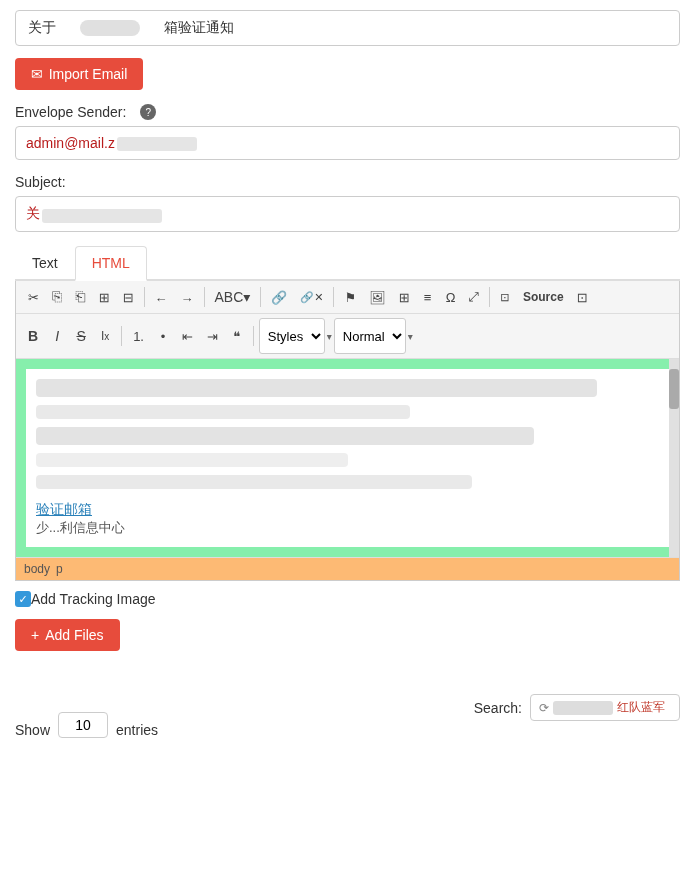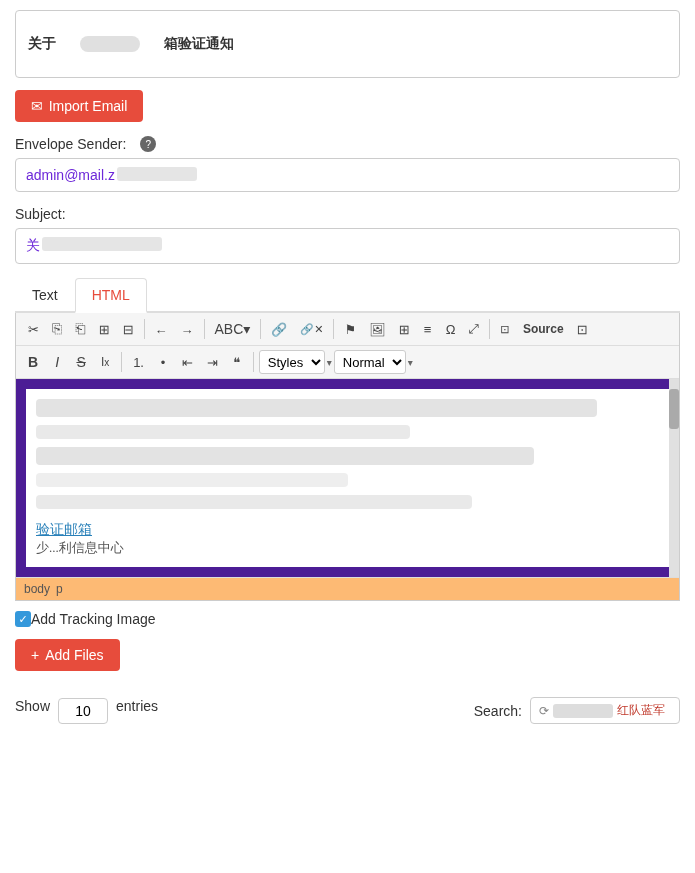--- a/index.html
+++ b/index.html
@@ -9,26 +9,25 @@
       background: #fff;
       color: #333;
       width: 695px;
       min-height: 873px;
       padding: 10px 15px;
     }
 
     .top-title-bar {
       border: 1px solid #ccc;
       border-radius: 4px;
-      padding: 24px 12px;
+      padding: 8px 12px;
       margin-bottom: 12px;
       display: flex;
       align-items: center;
       gap: 24px;
-      font-weight: bold;
     }
     .top-title-bar .blurred-pill {
       display: inline-block;
       width: 60px;
       height: 16px;
       background: #ccc;
       border-radius: 8px;
       opacity: 0.6;
     }
 
@@ -71,26 +70,26 @@
       background: #ccc;
       border-radius: 3px;
       opacity: 0.5;
     }
 
     .sender-row { margin-bottom: 14px; }
     .subject-row { margin-bottom: 14px; }
 
     .input-with-blur {
       display: flex;
-      align-items: flex-start;
+      align-items: flex-end;
       width: 100%;
       border: 1px solid #ccc;
       border-radius: 4px;
       padding: 8px 10px;
-      color: #6d28d9;
+      color: #b91c1c;
       font-size: 14px;
     }
 
     
     .tabs-row {
       display: flex;
       border-bottom: 2px solid #ddd;
       margin-bottom: 0;
     }
     .tab {
@@ -156,31 +155,30 @@
     .toolbar-btn-italic { font-style: italic; font-size: 14px; }
     .toolbar-btn-strike { text-decoration: line-through; font-size: 14px; }
 
     .toolbar-select {
       border: 1px solid #ccc;
       background: #fff;
       padding: 2px 4px;
       font-size: 13px;
       cursor: pointer;
       border-radius: 3px;
-      height: 24px;
+      height: 36px;
     }
 
     
     .editor-body {
-      background: #4c1d95;
+      background: #86efac;
       min-height: 180px;
       padding: 0;
       position: relative;
       overflow: hidden;
-      font-family: Liberation Serif, serif;
     }
     .editor-content {
       background: #fff;
       margin: 10px;
       min-height: 160px;
       padding: 10px;
       position: relative;
     }
     .blurred-block {
       background: #c8c8c8;
@@ -266,23 +264,24 @@
 
     
     .bottom-row {
       display: flex;
       align-items: center;
       justify-content: space-between;
       margin-top: 10px;
     }
     .show-entries {
       display: flex;
-      align-items: flex-start;
+      align-items: flex-end;
       gap: 8px;
       font-size: 14px;
+      margin-top: 35px;
     }
     .entries-input {
       width: 50px;
       border: 1px solid #ccc;
       border-radius: 4px;
       padding: 4px 6px;
       font-size: 14px;
       text-align: center;
     }
     .search-row {

